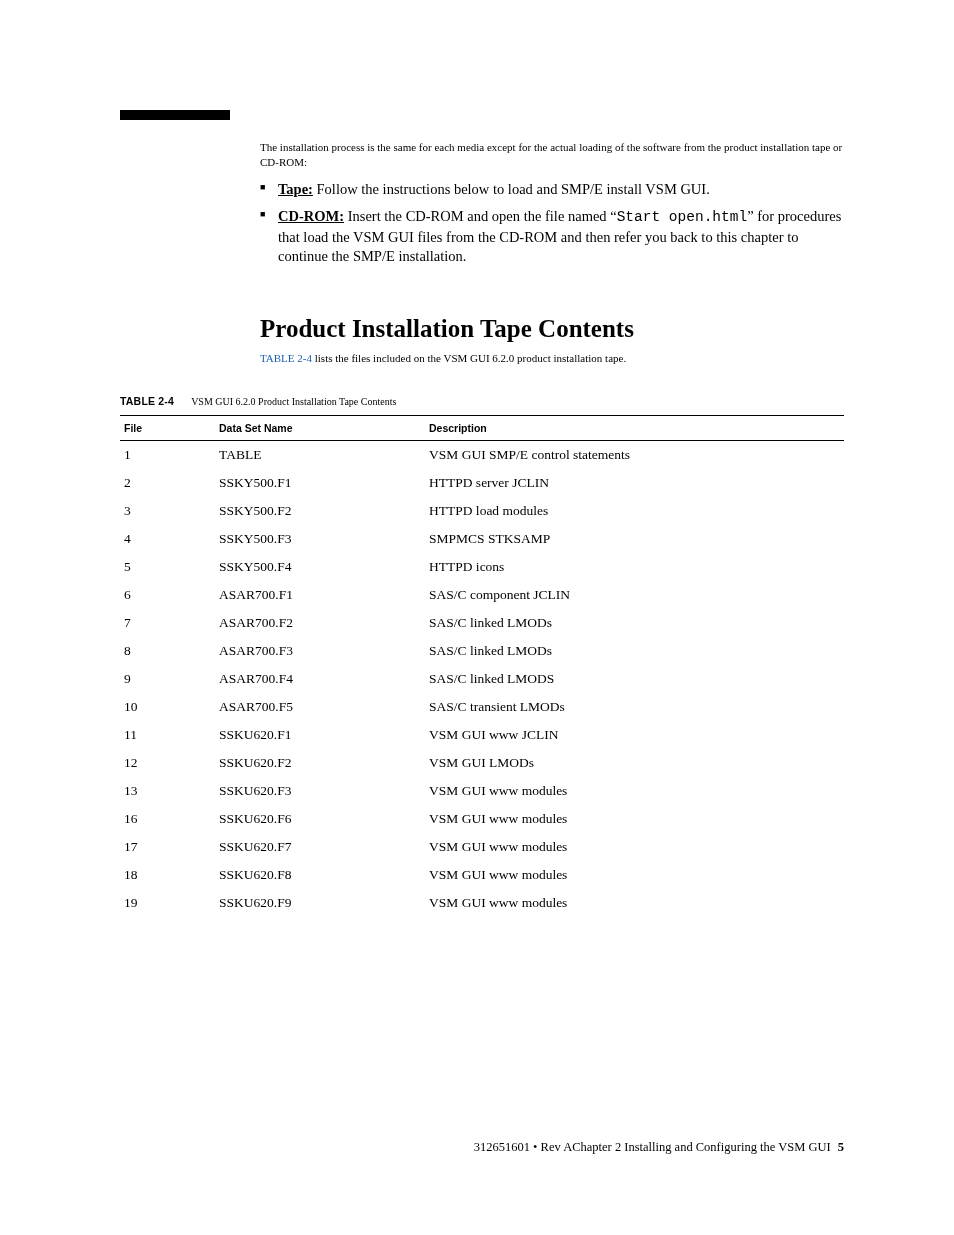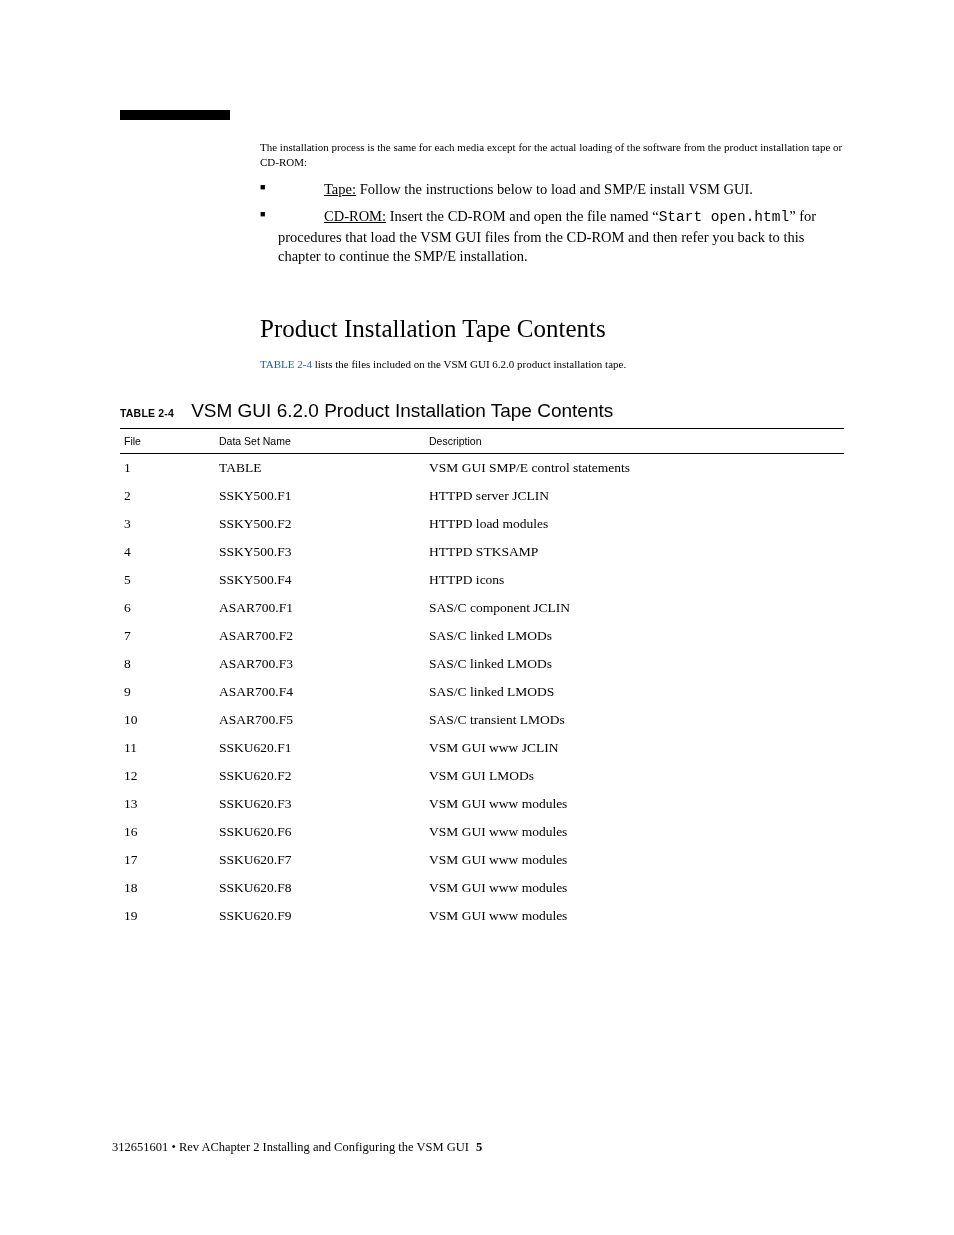--- a/index.html
+++ b/index.html
@@ -50,76 +50,76 @@
     line-height: 1.35;
   }
   ul.media-list li::before {
     content: "■";
     position: absolute;
     left: 0;
     top: 1px;
     font-size: 9px;
   }
   .u { text-decoration: underline; }
-  .b { font-weight: normal; margin-left: 46px; }
+  .b { font-weight: bold; }
   .mono { font-family: "Courier New", monospace; }
   h2 {
     font-family: "Palatino Linotype", Palatino, Georgia, serif;
-    font-weight: normal;
+    font-weight: bold;
     font-size: 25px;
-    margin: 48px 0 14px 0;
+    margin: 48px 0 8px 0;
   }
   .link { color: #1a5fb4; }
   .table-wrap {
     margin-left: 0;
   }
   .table-caption {
     font-size: 12px;
     margin: 28px 0 6px 0;
   }
   .table-caption .tlabel {
     font-family: Arial, Helvetica, sans-serif;
     font-weight: bold;
     font-size: 10.5px;
     letter-spacing: 0.2px;
     margin-right: 14px;
   }
   .table-caption .ttitle {
-    font-family: Liberation Sans, sans-serif;
-    font-size: 19px;
+    font-family: Liberation Serif, serif;
+    font-size: 10px;
   }
   table {
     border-collapse: collapse;
     width: 100%;
     font-size: 13.5px;
   }
   thead th {
     border-top: 1.5px solid #000;
     border-bottom: 1.5px solid #000;
     text-align: left;
     font-family: Arial, Helvetica, sans-serif;
-    font-weight: normal;
+    font-weight: bold;
     font-size: 10.5px;
     padding: 6px 4px;
   }
   tbody td {
     padding: 6px 4px;
     vertical-align: top;
     font-family: Georgia, serif;
   }
   col.c1 { width: 95px; }
   col.c2 { width: 210px; }
   col.c3 { width: auto; }
   .footer {
     position: absolute;
     bottom: 80px;
     left: 112px;
     right: 110px;
     display: flex;
-    justify-content: flex-start;
+    justify-content: flex-end;
     font-size: 12.5px;
     font-family: Georgia, serif;
   }
   .footer .pn { font-weight: bold; margin-left: 4px; }
 </style>
 </head>
 <body>
 
 <div class="page">
   <div class="black-bar"></div>
@@ -175,21 +175,21 @@
             <td>HTTPD server JCLIN</td>
           </tr>
           <tr>
             <td>3</td>
             <td>SSKY500.F2</td>
             <td>HTTPD load modules</td>
           </tr>
           <tr>
             <td>4</td>
             <td>SSKY500.F3</td>
-            <td>HTTPD STKSAMP</td>
+            <td>SMPMCS STKSAMP</td>
           </tr>
           <tr>
             <td>5</td>
             <td>SSKY500.F4</td>
             <td>HTTPD icons</td>
           </tr>
           <tr>
             <td>6</td>
             <td>ASAR700.F1</td>
             <td>SAS/C component JCLIN</td>

